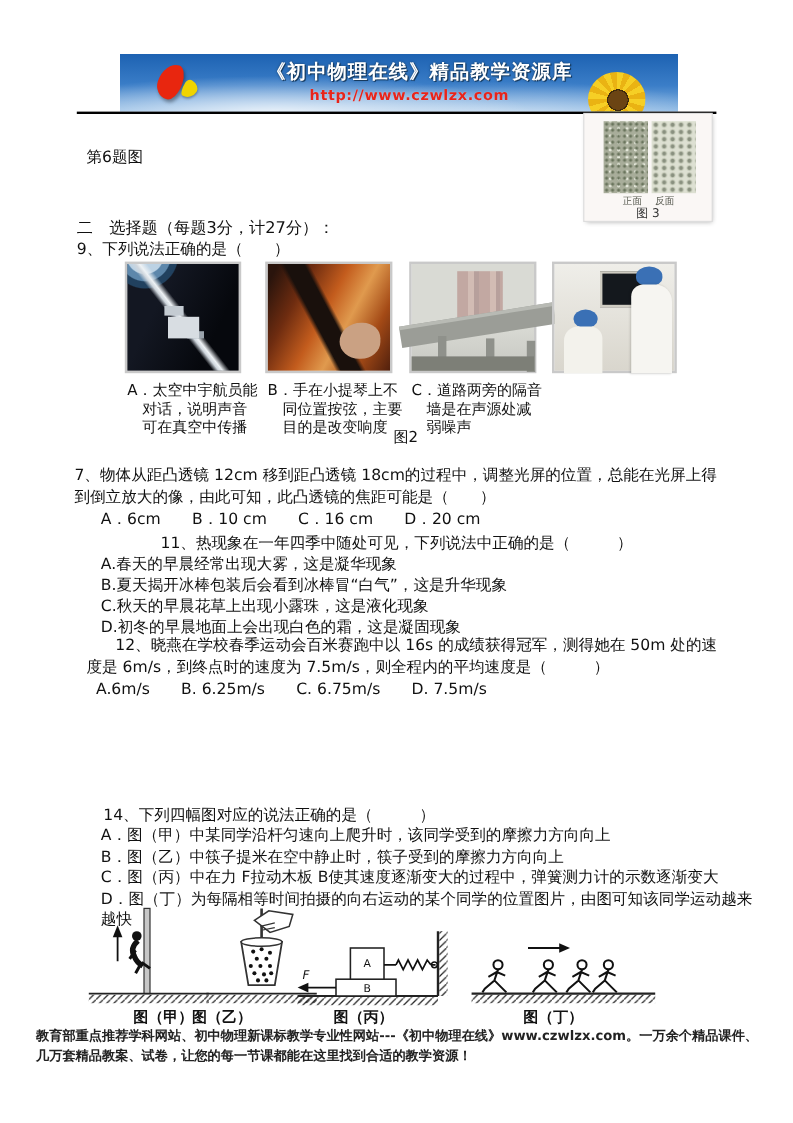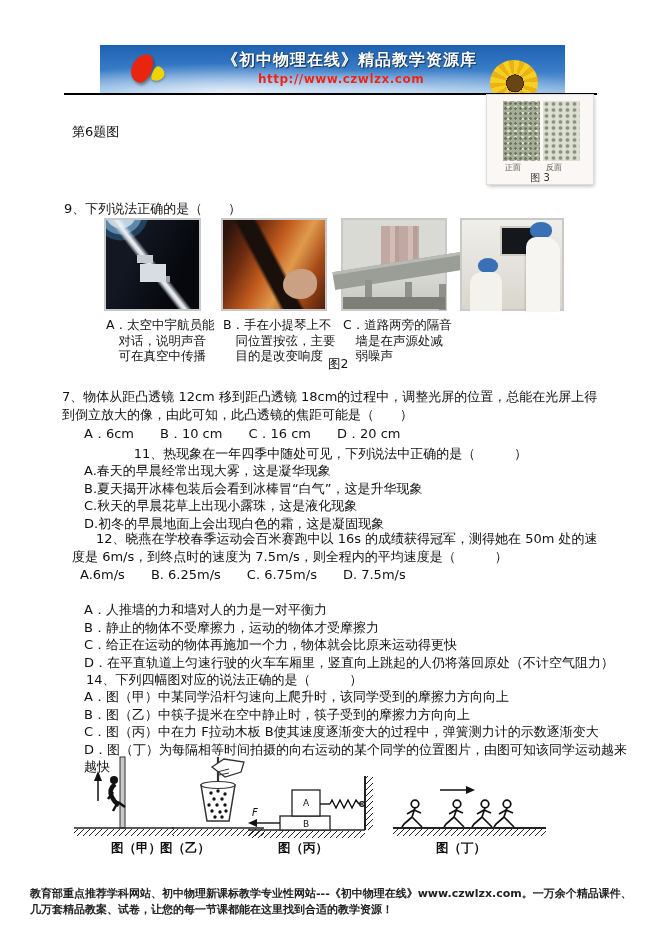--- a/index.html
+++ b/index.html
@@ -38,21 +38,21 @@
     box-shadow:0 0 0 1px #ddd,1px 2px 4px rgba(0,0,0,.3);}
   .tex{position:absolute;top:6px;width:37px;height:60px;}
   .tex-front{left:16px;background-color:#a8ad9a;
     background-image:radial-gradient(#69745c 1px,transparent 1.6px),
                      radial-gradient(#e4e7da 1px,transparent 1.6px);
     background-size:5px 5px,7px 6px;background-position:0 0,2px 3px;}
   .tex-back{left:56px;background-color:#dde0d2;
     background-image:radial-gradient(circle,#89907f 1.2px,#c3c8b6 2px,transparent 2.8px);
     background-size:7px 6px;}
   .fig3-lab{position:absolute;top:67px;font-size:8px;color:#55584e;}
-  .fig3-lab.front{left:18px;} .fig3-lab.back{left:59px;}
+  .fig3-lab.front{left:32px;} .fig3-lab.back{left:59px;}
   .fig3-cap{position:absolute;left:0;top:76px;width:100%;text-align:center;font-size:10px;color:#333;}
 
   
   .t{font-size:13px;line-height:17.5px;}
   .section-title{left:64px;top:181px;font-size:13.5px;}
   .q9-stem{left:64px;top:200px;}
 
   
   .photo{position:absolute;top:218px;height:93px;border:2px solid #c9c9c9;box-sizing:border-box;}
   .ph1{left:104px;width:97px;
@@ -103,21 +103,21 @@
   .q13-stem{left:62px;top:584px;width:537px;text-indent:24px;}
   .q13-opts{left:84px;top:601px;width:540px;}
   .q14-stem{left:62px;top:671px;width:537px;text-indent:24px;}
   .q14-opts{left:84px;top:688px;width:548px;}
 
   
   .figline{position:absolute;}
   .figcap{position:absolute;top:840px;font-size:12.5px;font-weight:600;}
   .capJia{left:88px;margin-left:23px;} .capYi{left:160px;text-align:center;} .capBing{left:278px;} .capDing{left:436px;}
 
-  .footer{left:30px;top:856px;width:604px;font-size:11px;font-weight:bold;line-height:15.5px;color:#222;margin-top:30px;}
+  .footer{left:30px;top:856px;width:604px;font-size:11px;font-weight:bold;line-height:15.5px;color:#222;}
 </style>
 </head>
 <body>
 
 <div class="page">
 
   <div class="abs banner">
     <div class="logo-red"></div>
     <div class="logo-yellow"></div>
     <div class="banner-title">《初中物理在线》精品教学资源库</div>
@@ -130,20 +130,21 @@
   <div class="abs fig6-label t">第6题图</div>
 
   <div class="abs fig3">
     <div class="tex tex-front"></div>
     <div class="tex tex-back"></div>
     <div class="fig3-lab front">正面</div>
     <div class="fig3-lab back">反面</div>
     <div class="fig3-cap">图 3</div>
   </div>
 
+  <div class="abs section-title">二　选择题（每题3分，计27分）：</div>
   <div class="abs q9-stem t">9、下列说法正确的是（　　）</div>
 
   <div class="photo ph1">
       <div class="sat"></div>
     </div>
   <div class="photo ph2">
       <div class="hand"></div>
     </div>
   <div class="photo ph3">
     <div class="bld"></div>
@@ -175,24 +176,20 @@
 
   <div class="abs t q11-stem">11、热现象在一年四季中随处可见，下列说法中正确的是（　　　）</div>
   <div class="abs t pre q11-opts">A.春天的早晨经常出现大雾，这是凝华现象
 B.夏天揭开冰棒包装后会看到冰棒冒“白气”，这是升华现象
 C.秋天的早晨花草上出现小露珠，这是液化现象
 D.初冬的早晨地面上会出现白色的霜，这是凝固现象</div>
 
   <div class="abs t q12-stem">12、晓燕在学校春季运动会百米赛跑中以 16s 的成绩获得冠军，测得她在 50m 处的速度是 6m/s，到终点时的速度为 7.5m/s，则全程内的平均速度是（　　　）</div>
   <div class="abs t q12-opts">A.6m/s　　B. 6.25m/s　　C. 6.75m/s　　D. 7.5m/s</div>
 
-  <div class="abs t pre q13-opts">A．人推墙的力和墙对人的力是一对平衡力
-B．静止的物体不受摩擦力，运动的物体才受摩擦力
-C．给正在运动的物体再施加一个力，物体就会比原来运动得更快
-D．在平直轨道上匀速行驶的火车车厢里，竖直向上跳起的人仍将落回原处（不计空气阻力）</div>
 
   <div class="abs t q14-stem">14、下列四幅图对应的说法正确的是（　　　）</div>
   <div class="abs t pre q14-opts">A．图（甲）中某同学沿杆匀速向上爬升时，该同学受到的摩擦力方向向上
 B．图（乙）中筷子提米在空中静止时，筷子受到的摩擦力方向向上
 C．图（丙）中在力 F拉动木板 B使其速度逐渐变大的过程中，弹簧测力计的示数逐渐变大
 D．图（丁）为每隔相等时间拍摄的向右运动的某个同学的位置图片，由图可知该同学运动越来越快</div>
 
   <svg class="figline" style="left:68px;top:755px;" width="112" height="84" viewBox="0 0 112 84">
     <defs>
         <pattern id="h1" width="6" height="6" patternUnits="userSpaceOnUse">

